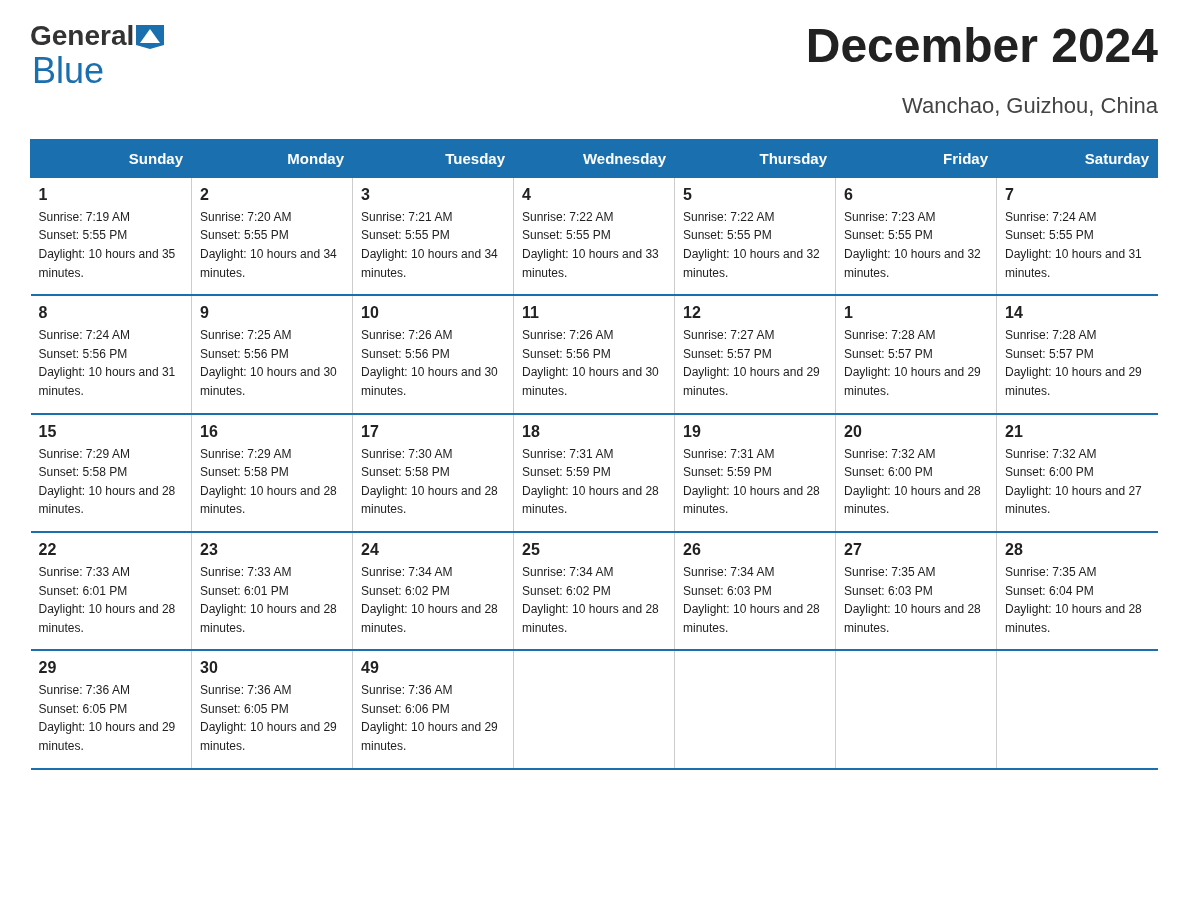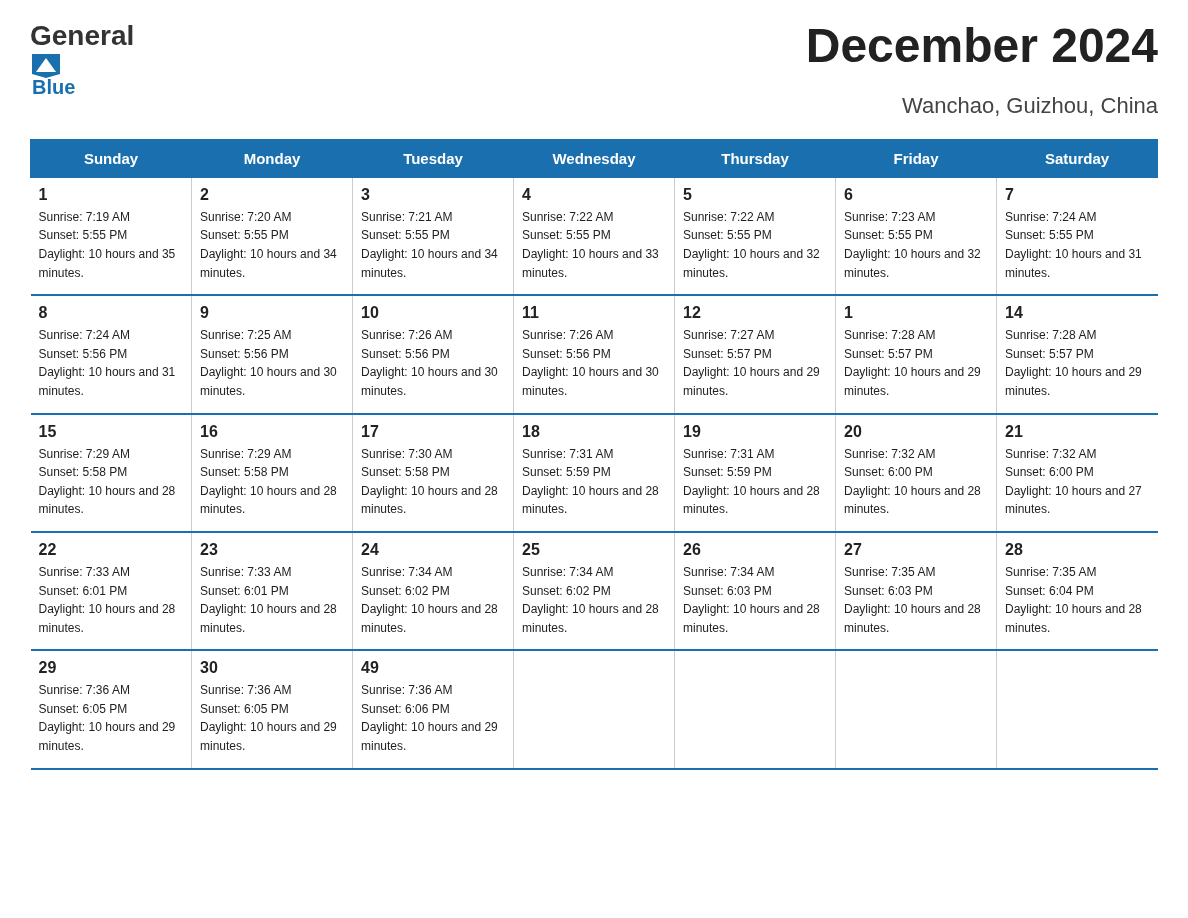--- a/index.html
+++ b/index.html
@@ -37,21 +37,21 @@
       table-layout: fixed;
     }
     thead tr {
       background-color: #1a6faf;
     }
     thead th {
       color: #fff;
       font-size: 15px;
       font-weight: bold;
       padding: 10px 8px;
-      text-align: center;
+      text-align: right;
       border: 1px solid #1a6faf;
       margin-left: 43px;
     }
     tbody tr {
       border-bottom: 2px solid #1a6faf;
     }
     tbody td {
       vertical-align: top;
       padding: 8px 8px 12px 8px;
       font-size: 12.5px;
@@ -73,21 +73,21 @@
       color: #222;
     }
     
     .logo-svg {
       display: flex;
       flex-direction: column;
       align-items: flex-start;
     }
     .logo-line1 {
       display: flex;
-      flex-direction: column;
+      align-items: center;
     }
     .logo-line2 {
       display: flex;
       align-items: center;
       margin-top: -2px;
       padding-left: 2px;
     }
   </style>
 </head>
 <body>
@@ -95,21 +95,21 @@
 <div class="header">
   <div class="logo-svg">
     <div class="logo-line1">
       <span style="font-size:28px;font-weight:bold;color:#333;font-family:Arial,sans-serif;">General</span>
       <svg width="28" height="24" viewBox="0 0 28 24" style="margin-left:2px;margin-top:2px;">
         <polygon points="0,0 28,0 28,20 14,24 0,20" fill="#1a6faf"></polygon>
         <polygon points="14,4 24,18 4,18" fill="white"></polygon>
       </svg>
     </div>
     <div class="logo-line2">
-      <span style="font-size:20px;font-weight:bold;color:#1a6faf;font-family:Arial,sans-serif;">Blue</span>
+      <span style="font-size:36px;font-weight:normal;color:#1a6faf;font-family:Arial,sans-serif;">Blue</span>
     </div>
   </div>
   <div class="title-block">
     <div class="month-year">December 2024</div>
     <div class="location">Wanchao, Guizhou, China</div>
   </div>
 </div>
 
 <table>
   <thead>

